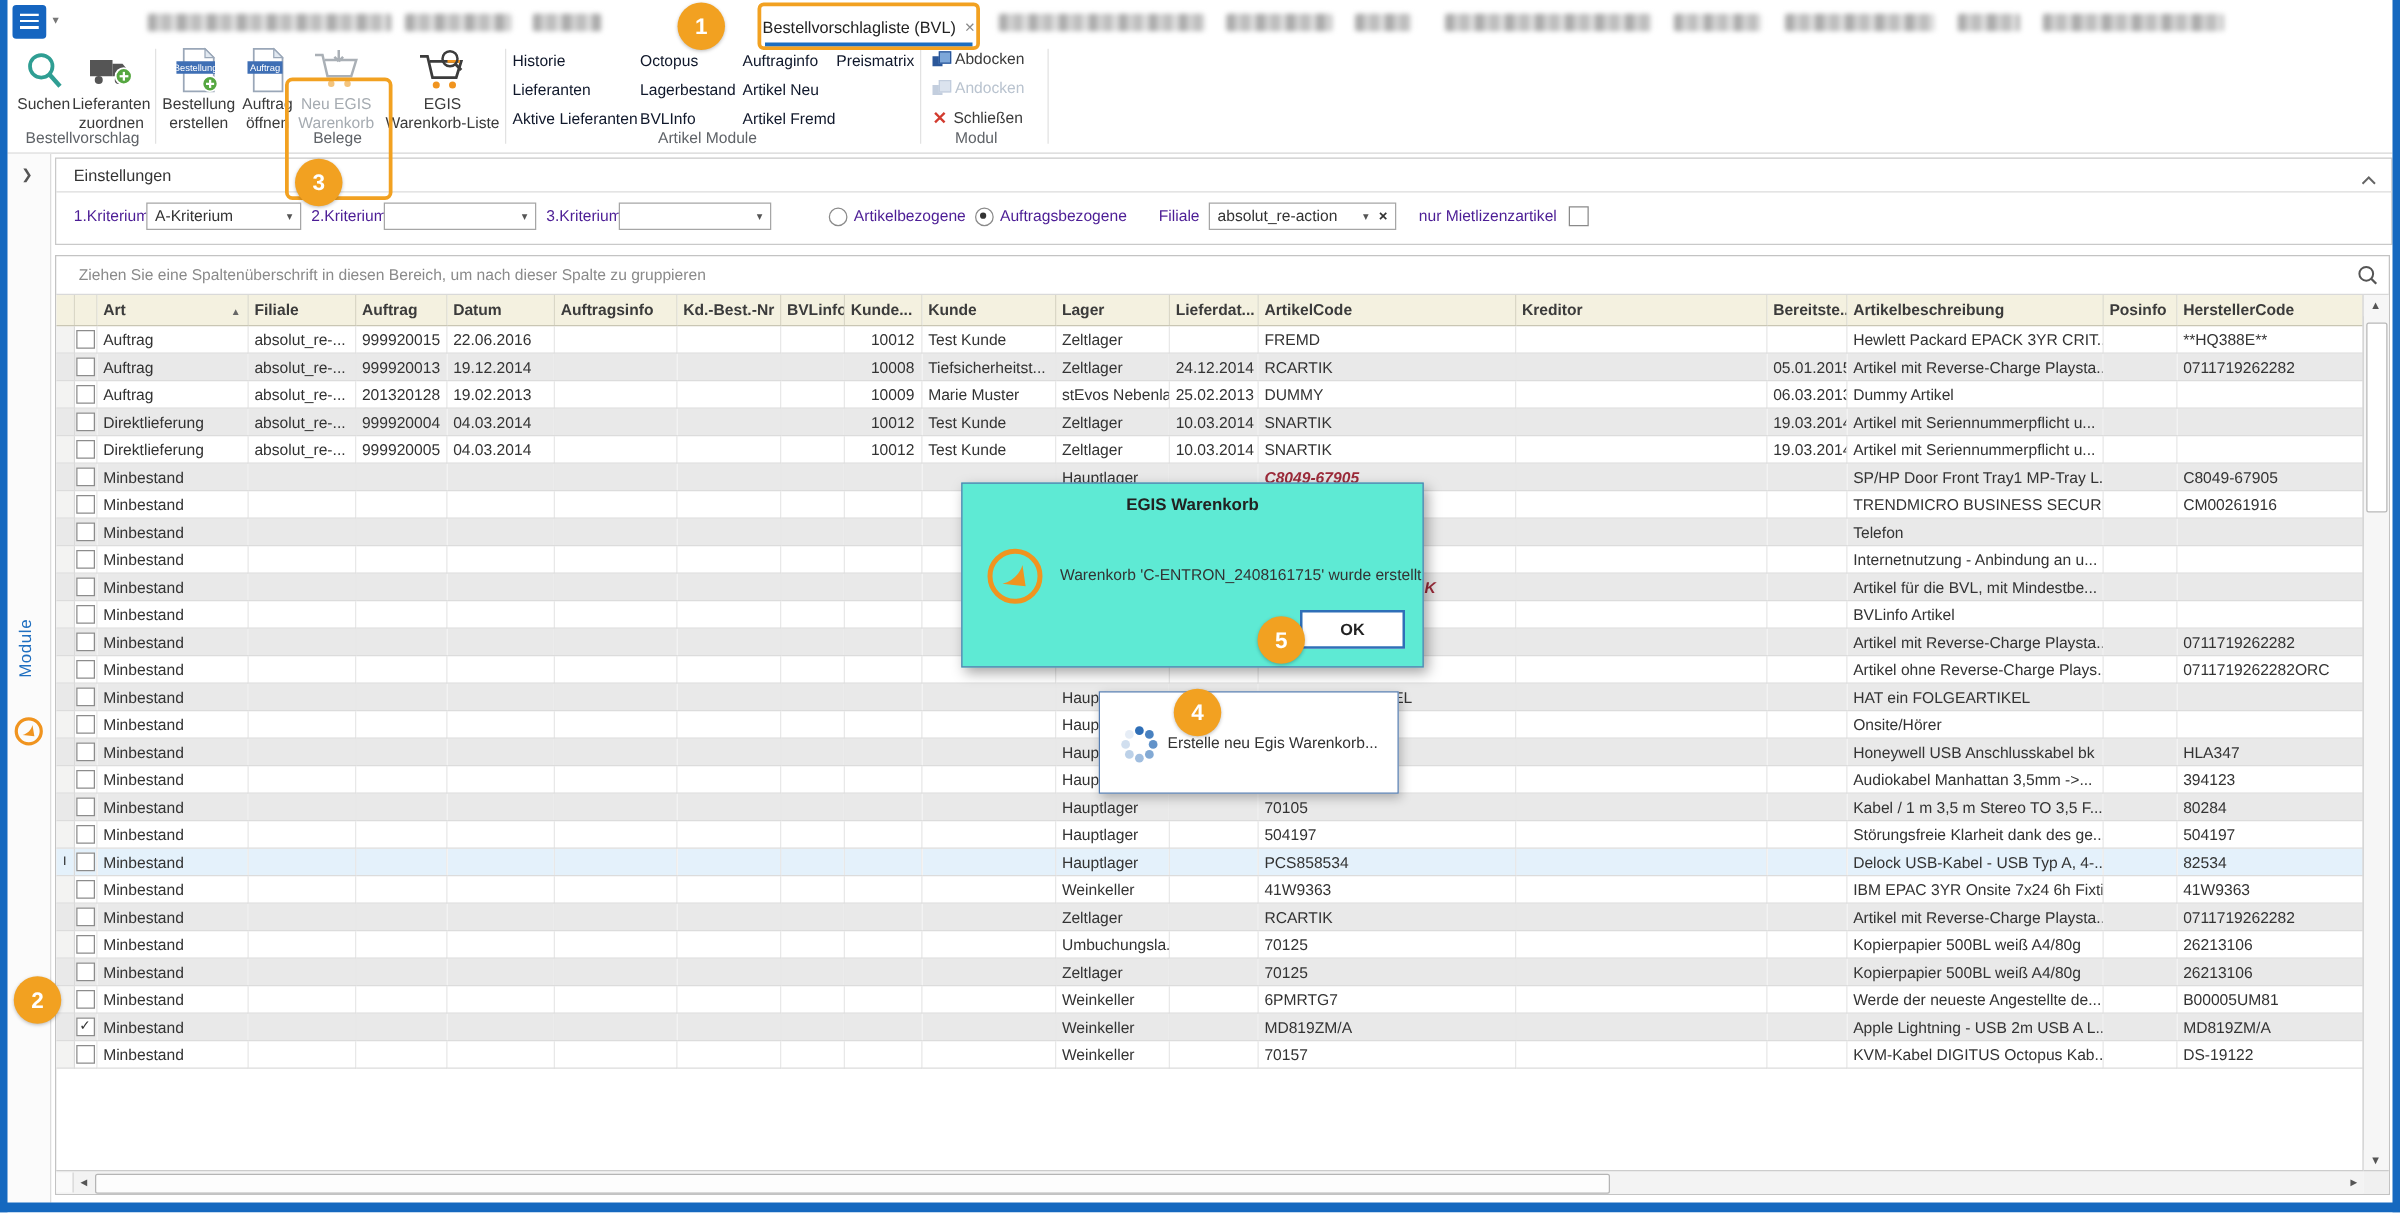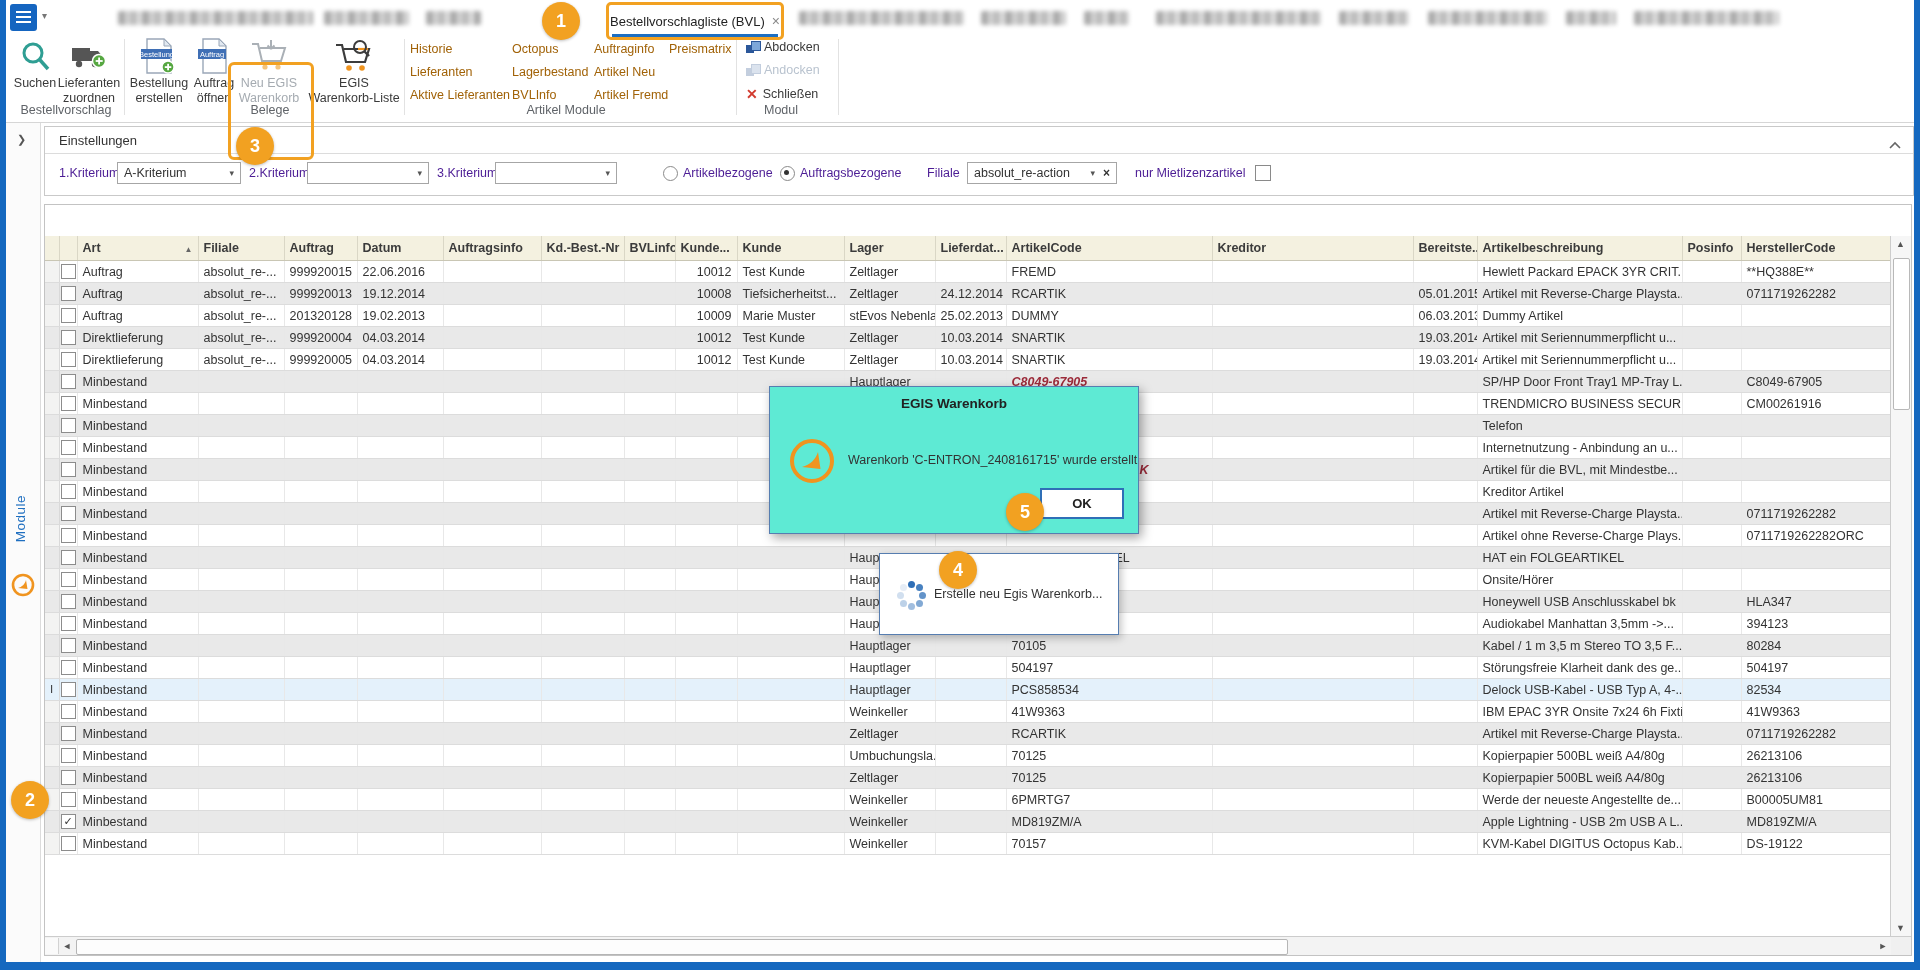--- a/index.html
+++ b/index.html
@@ -23,21 +23,21 @@
   .tabbox .underline{position:absolute;left:3px;right:3px;bottom:0;height:3px;background:#1b6ec2}
   .tablabel{font-size:13px;color:#222;white-space:nowrap}
   .tabclose{font-size:14px;color:#8a8a8a;margin-left:7px}
   
   .ribbon{position:absolute;left:6px;top:36px;right:6px;height:86px;background:#fff;border-bottom:1px solid #d6d6d6}
   .rsep{position:absolute;top:3px;height:76px;width:1px;background:#e2e2e2}
   .rbtn{position:absolute;top:2px;text-align:center;font-size:12.5px;color:#3a3a3a;line-height:1.18;cursor:default}
   .rbtn .ric{height:38px;display:flex;align-items:center;justify-content:center}
   .rbtn.disabled{color:#a5abb1}
   .glabel{position:absolute;top:67px;transform:translateX(-50%);font-size:12.5px;color:#5f6368;white-space:nowrap}
-  .rlink{position:absolute;font-size:12.5px;color:#a16207;white-space:nowrap}
+  .rlink{position:absolute;font-size:12.5px;color:#0f172a;white-space:nowrap}
   .mitem{position:absolute;font-size:12.5px;color:#3a3a3a;white-space:nowrap;display:flex;align-items:center;gap:5px}
   .mitem.disabled{color:#b9c3cf}
   .dock1{display:inline-block;width:13px;height:12px;position:relative}
   .dock1 i{position:absolute;display:block}
   .dock1 .sq1{left:0;top:4px;width:8px;height:8px;background:#2b579a}
   .dock1 .sq2{left:5px;top:0;width:8px;height:8px;background:#7da7d9;border:1px solid #2b579a}
   .dock2 .sq1{background:#c3cede}
   .dock2 .sq2{background:#dbe3ee;border-color:#c3cede}
   .xred{color:#d23b2f;font-weight:bold;font-size:14px}
   .neubox{position:absolute;left:222px;top:26px;width:80px;height:92px;border:3px solid #f2a121;border-radius:6px;z-index:11}
@@ -305,20 +305,28 @@
       <span>absolut_re-action</span>
       <span class="caret">▾</span>
       <span class="cx">×</span>
     </div>
     <span class="slabel" style="left:1090px">nur Mietlizenzartikel</span>
     <span class="cbx" style="left:1210px"></span>
   </div>
 </div>
 
 <div class="grid">
+  <div class="groupbar">
+    <span class="hint">Ziehen Sie eine Spaltenüberschrift in diesen Bereich, um nach dieser Spalte zu gruppieren</span>
+    <span class="mag">
+      <svg width="18" height="18">
+          <circle cx="8" cy="8" r="5.5" fill="none" stroke="#555" stroke-width="1.6"></circle>
+      <line x1="12" y1="12" x2="16" y2="16" stroke="#555" stroke-width="1.8"></line>
+        </svg></span>
+  </div>
   <div class="tablewrap">
     <table>
       <colgroup>
         <col style="width:14px">
           <col style="width:18px">
           <col style="width:121px">
           <col style="width:86px">
         <col style="width:73px">
           <col style="width:86px">
           <col style="width:98px">
@@ -579,21 +587,21 @@
             <td></td>
             <td></td>
             <td></td>
             <td class="num"></td>
             <td></td>
             <td></td>
             <td></td>
             <td></td>
             <td></td>
             <td></td>
-            <td>Kreditor Artikel</td>
+            <td>BVLinfo Artikel</td>
             <td></td>
             <td></td>
           </tr>
           <tr class="alt">
             <td class="ind"></td>
             <td class="chk"><span class="cb"></span></td>
             <td>Minbestand</td>
             <td></td>
             <td class="num"></td>
             <td></td>

